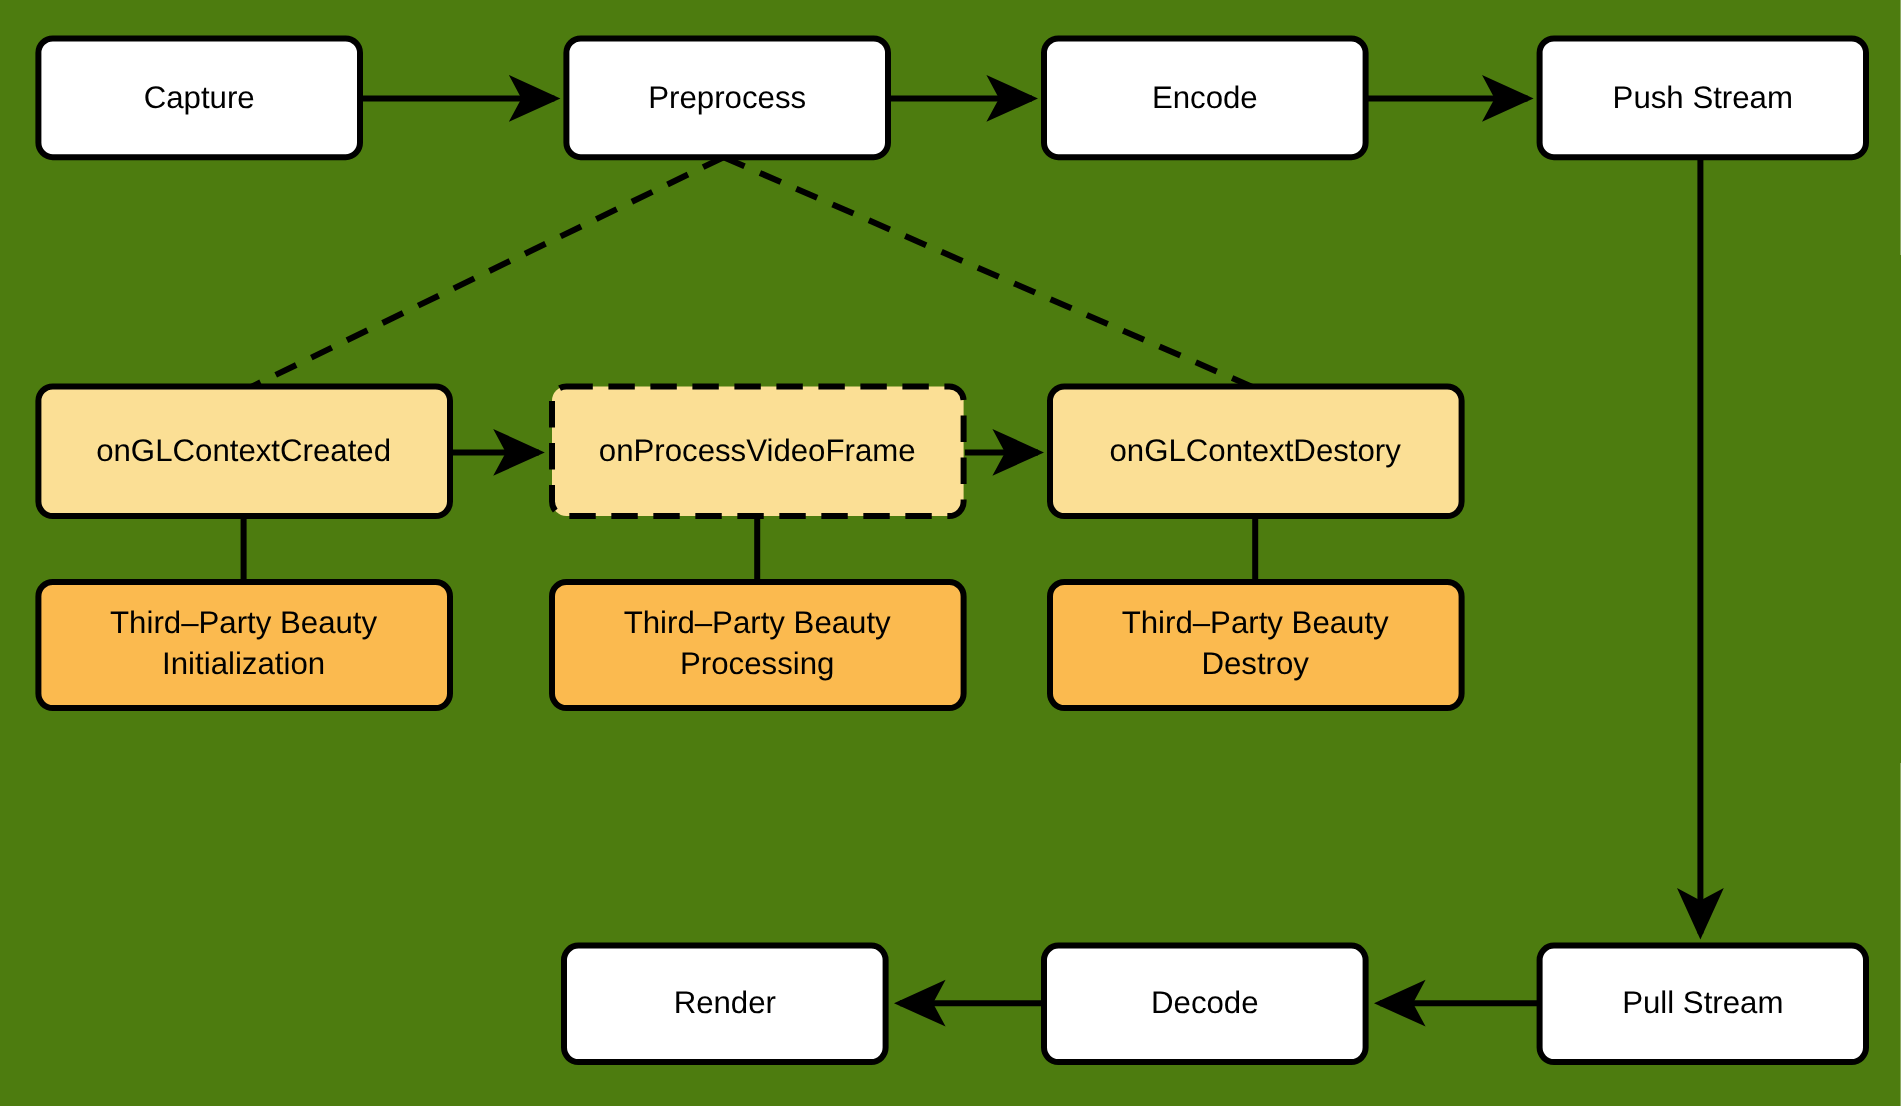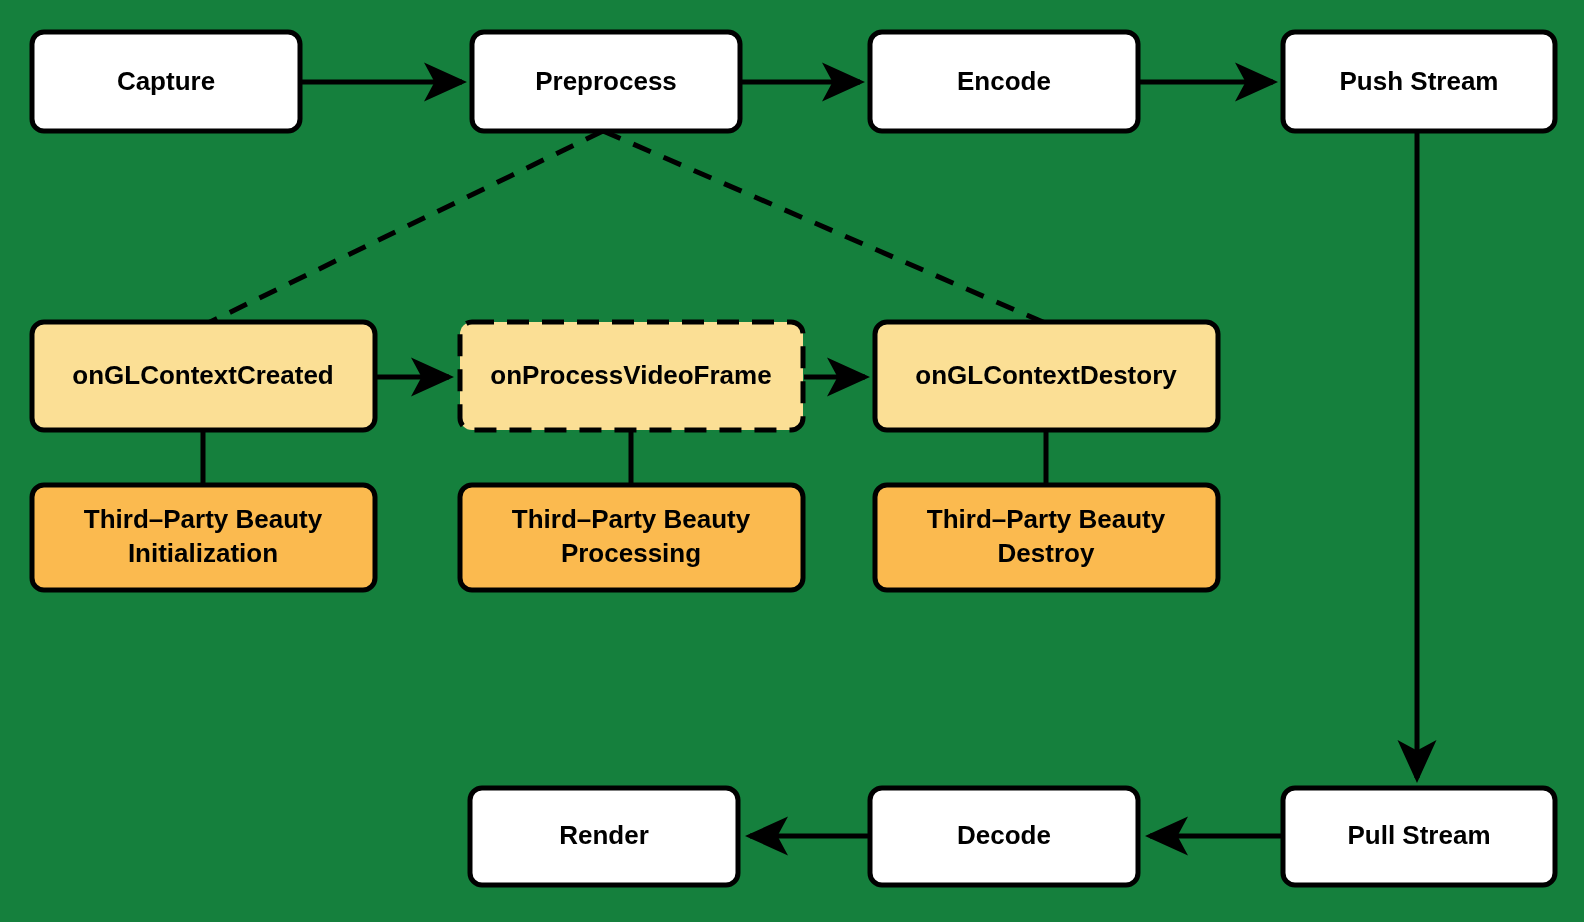--- a/index.html
+++ b/index.html
@@ -7,23 +7,22 @@
     padding: 0;
     background: #ffffff;
   }
   body {
     font-family: "Liberation Sans", sans-serif;
   }
   #canvas {
     position: relative;
     width: 1584px;
     height: 922px;
-    background: #15803d;
+    background: #4d7c0f;
     overflow: hidden;
-    font-weight: bold;
   }
   #diagram-svg {
     position: absolute;
     left: 0;
     top: 0;
     width: 1584px;
     height: 922px;
   }
   .node-rect {
     stroke: #000000;

